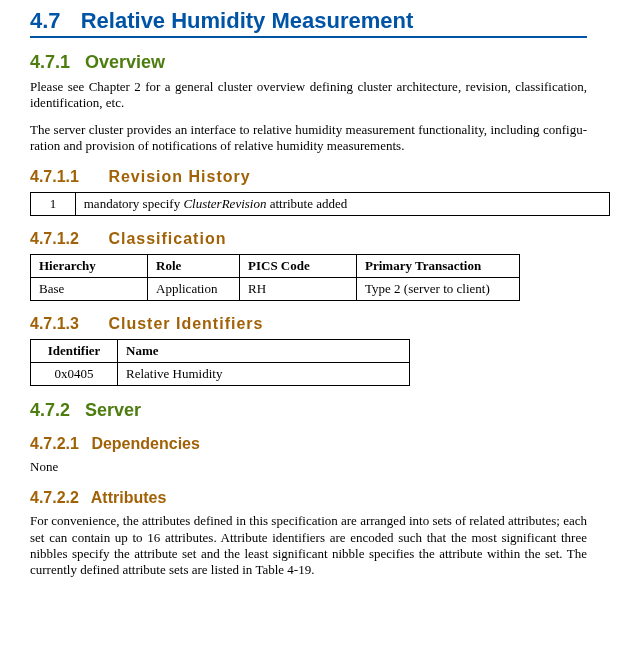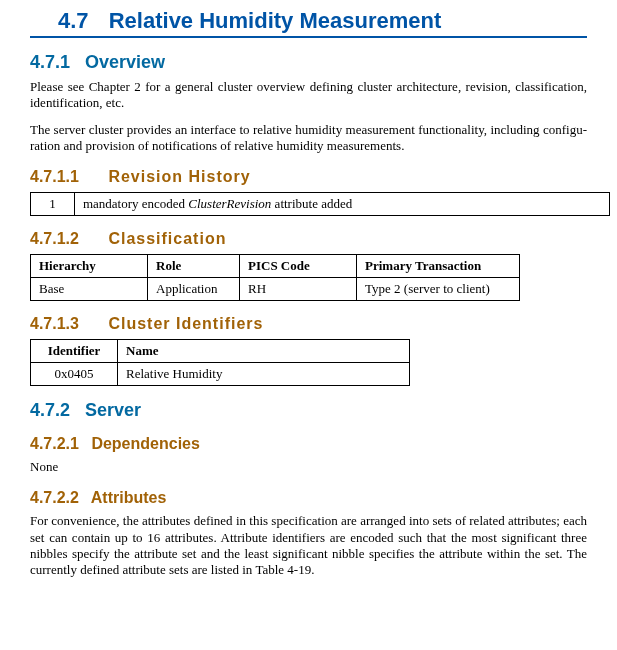--- a/index.html
+++ b/index.html
@@ -14,23 +14,23 @@
     }
     h1.sec {
       color: #0054a6;
       font-family: Arial, Helvetica, sans-serif;
       font-weight: bold;
       font-size: 22px;
       border-bottom: 2px solid #0054a6;
       padding-bottom: 2px;
       margin: 8px 0 10px 0;
     }
-    h1.sec .num { margin-right: 14px; margin-left: 28px; }
+    h1.sec .num { margin-right: 14px; }
     h2.sub {
-      color: #0369a1;
+      color: #4d7c0f;
       font-family: Arial, Helvetica, sans-serif;
       font-weight: bold;
       font-size: 18px;
       margin: 14px 0 6px 0;
     }
     h2.sub .num { margin-right: 10px; }
     h3.subsub {
       color: #a16207;
       font-family: Arial, Helvetica, sans-serif;
       font-weight: bold;
@@ -81,21 +81,21 @@
 <h3 class="subsub">
   <span class="num">4.7.1.1</span>
   <span>Revision History</span>
 </h3>
 
 <table style="width:580px;">
   <tbody>
   <tr>
     <td class="center">1</td>
     <td>
-      <span>mandatory encoded </span><span class="italic">ClusterRevision</span><span> attribute added</span>
+      <span>mandatory specify </span><span class="italic">ClusterRevision</span><span> attribute added</span>
     </td>
   </tr>
 </tbody>
   </table>
 
 <h3 class="subsub">
   <span class="num">4.7.1.2</span>
   <span>Classification</span>
 </h3>
 

